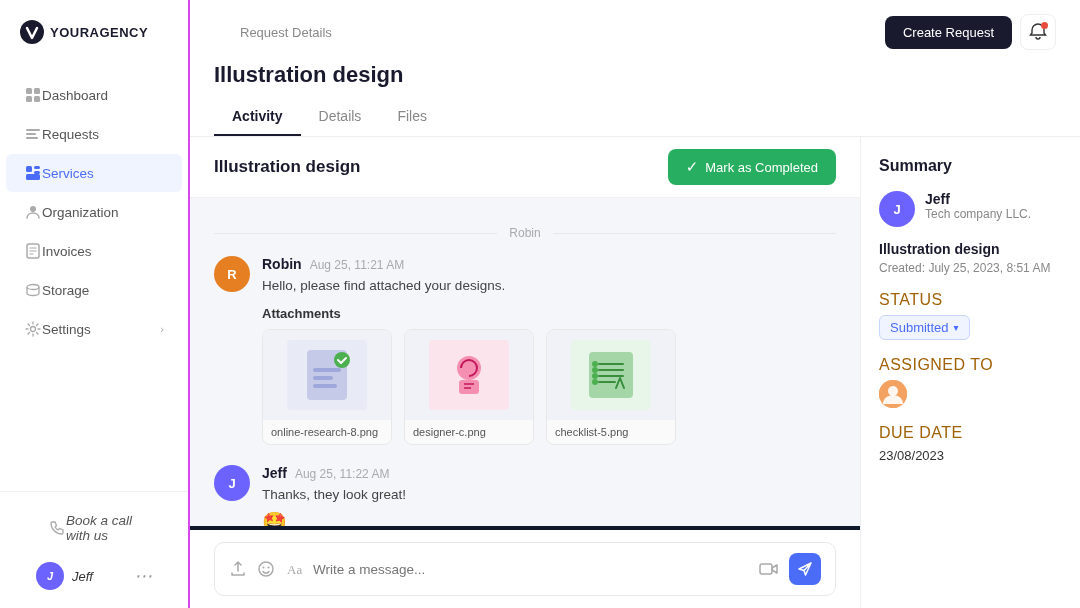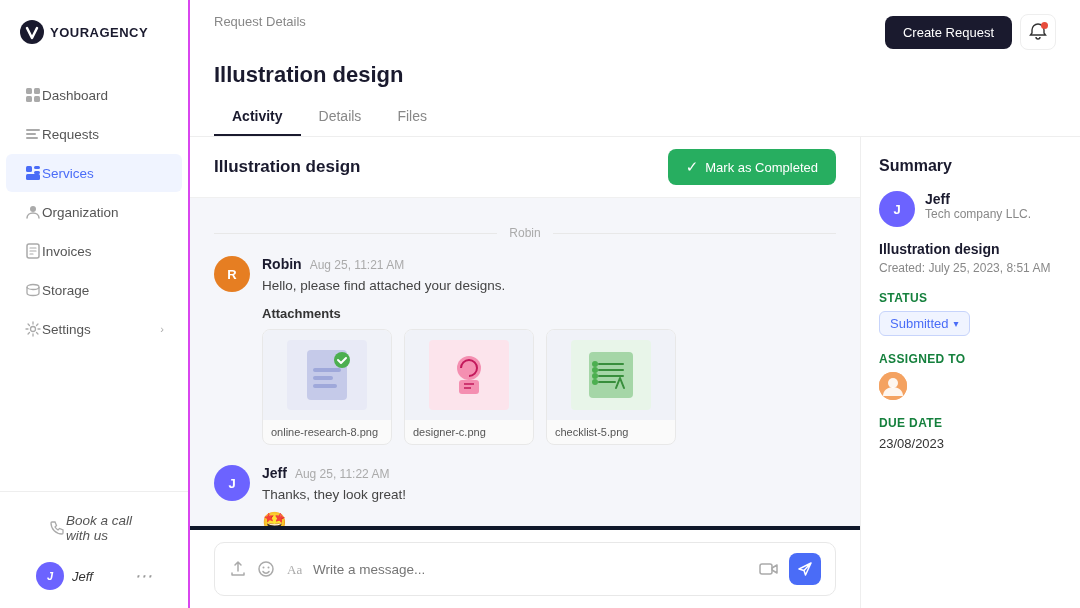--- a/index.html
+++ b/index.html
@@ -16,21 +16,21 @@
     .sidebar-bottom { padding: 10px 24px; border-top: 1px solid #eee; font-style: italic; }
     .sidebar-user { display: flex; align-items: center; gap: 8px; padding: 8px 12px; }
     .sidebar-avatar-sm { width: 28px; height: 28px; border-radius: 50%; background: #6c63ff; display: flex; align-items: center; justify-content: center; color: #fff; font-size: 11px; font-weight: 600; flex-shrink: 0; }
     .sidebar-username { font-size: 13px; color: #333; }
     .sidebar-dots { margin-left: auto; color: #999; font-size: 18px; cursor: pointer; }
     .settings-arrow { margin-left: auto; font-size: 11px; color: #aaa; }
 
     
     .main { flex: 1; display: flex; flex-direction: column; overflow: hidden; }
     .main-header { background: #fff; padding: 14px 24px 0 24px; border-bottom: 1px solid #eee; }
-    .main-header-top { display: flex; justify-content: space-between; margin-bottom: 12px; }
+    .main-header-top { display: flex; align-items: center; justify-content: space-between; margin-bottom: 12px; margin-left: 26px; }
     .breadcrumb { font-size: 13px; color: #888; }
     .page-title { font-size: 22px; font-weight: 700; color: #1a1a2e; margin-bottom: 12px; }
     .header-actions { display: flex; align-items: center; gap: 8px; }
     .btn-create { background: #1a1a2e; color: #fff; border: none; padding: 9px 18px; border-radius: 8px; font-size: 13px; font-weight: 500; cursor: pointer; }
     .btn-notif { background: #fff; border: 1px solid #eee; width: 36px; height: 36px; border-radius: 8px; display: flex; align-items: center; justify-content: center; cursor: pointer; position: relative; }
     .notif-dot { width: 7px; height: 7px; background: #e74c3c; border-radius: 50%; position: absolute; top: 7px; right: 7px; }
     .tabs { display: flex; gap: 0; }
     .tab { padding: 8px 18px 10px; font-size: 14px; color: #888; cursor: pointer; border-bottom: 2px solid transparent; }
     .tab.active { color: #1a1a2e; font-weight: 600; border-bottom: 2px solid #1a1a2e; }
 
@@ -67,21 +67,21 @@
     .input-field { flex: 1; border: none; outline: none; font-size: 13.5px; color: #333; background: transparent; }
     .input-icon { color: #aaa; cursor: pointer; font-size: 16px; display: flex; align-items: center; }
     .send-btn { background: #4a6cf7; color: #fff; border: none; width: 32px; height: 32px; border-radius: 8px; display: flex; align-items: center; justify-content: center; cursor: pointer; font-size: 14px; }
 
     
     .summary-panel { width: 220px; background: #fff; border-left: 1px solid #eee; padding: 20px 18px; overflow-y: auto; flex-shrink: 0; }
     .summary-title { font-size: 16px; font-weight: 700; color: #1a1a2e; margin-bottom: 16px; }
     .summary-request-title { font-weight: 600; font-size: 14px; color: #1a1a2e; margin-bottom: 4px; }
     .summary-created { font-size: 12px; color: #888; margin-bottom: 16px; }
     .summary-row { margin-bottom: 16px; }
-    .summary-label { font-size: 12px; color: #15803d; margin-bottom: 6px; font-weight: 700; text-transform: uppercase; letter-spacing: 0.03em; }
+    .summary-label { font-size: 16px; color: #a16207; margin-bottom: 6px; font-weight: 400; text-transform: uppercase; letter-spacing: 0.03em; }
     .status-badge { display: inline-flex; align-items: center; gap: 5px; background: #f0f4ff; border: 1px solid #c7d4fb; padding: 4px 10px; border-radius: 6px; font-size: 13px; color: #4a6cf7; font-weight: 500; cursor: pointer; }
     .status-caret { font-size: 10px; color: #4a6cf7; }
     .assignee-avatar { width: 28px; height: 28px; border-radius: 50%; background: #f4a261; display: flex; align-items: center; justify-content: center; }
     .jeff-profile { display: flex; gap: 10px; margin-bottom: 14px; }
     .jeff-avatar { width: 36px; height: 36px; border-radius: 50%; background: #6c63ff; display: flex; align-items: center; justify-content: center; color: #fff; font-size: 13px; font-weight: 600; flex-shrink: 0; }
     .jeff-info { }
     .jeff-name { font-weight: 600; font-size: 14px; color: #1a1a2e; }
     .jeff-company { font-size: 12px; color: #888; }
     .due-date-val { font-size: 13px; color: #333; font-weight: 500; }
   </style>

